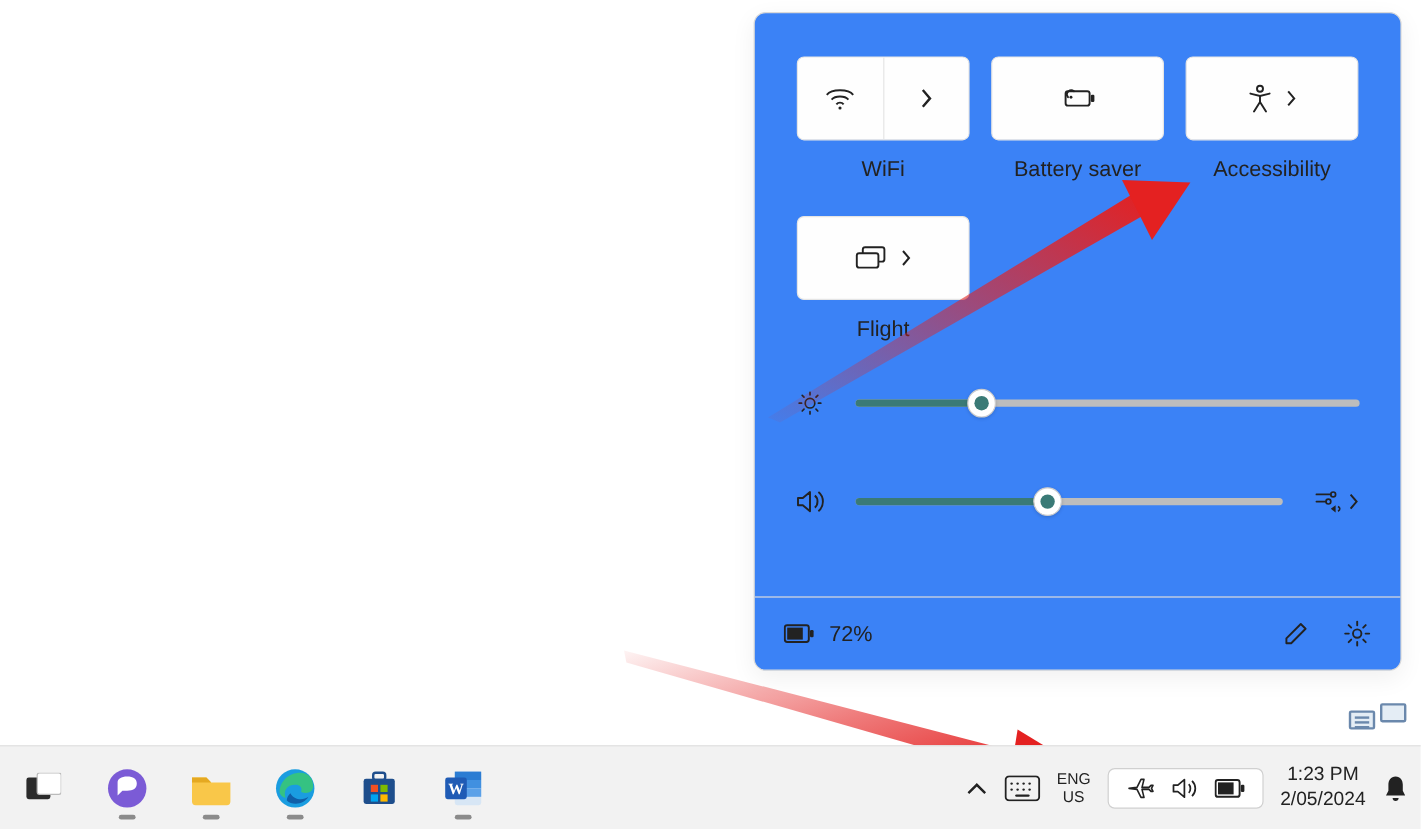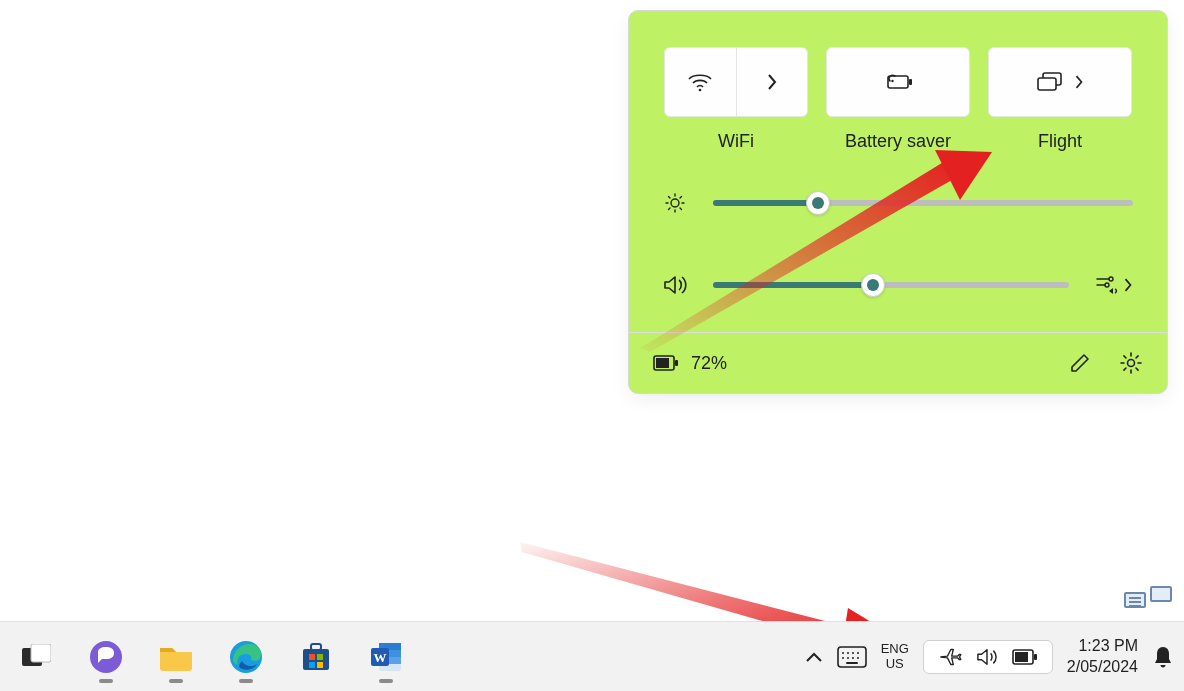--- a/index.html
+++ b/index.html
@@ -11,21 +11,21 @@
       position: relative;
       overflow: hidden;
     }
 
     
     .qs-panel {
       position: absolute;
       right: 16px;
       top: 10px;
       width: 540px;
-      background: #bef264;
+      background: #3b82f6;
       border: 1px solid #d9d9d9;
       border-radius: 10px;
       box-shadow: 0 6px 20px rgba(0,0,0,0.06);
     }
     .qs-body {
       padding: 36px 34px 36px 34px;
     }
     .qs-grid {
       display: grid;
       grid-template-columns: repeat(3, 1fr);
@@ -116,20 +116,21 @@
       background: #3a7a76;
     }
     .qs-slider-extra { display:flex; align-items:center; gap:4px; color:#222; cursor:pointer; }
 
     .qs-footer {
       border-top: 1px solid #ddd;
       padding: 18px 24px;
       display: flex;
       align-items: center;
       justify-content: space-between;
+      margin-top: 32px;
     }
     .qs-footer-left { display:flex; align-items:center; gap:12px; font-size:18px; color:#222; }
     .qs-footer-right { display:flex; align-items:center; gap:28px; color:#222; }
     .qs-footer-right .ctl { cursor:pointer; }
 
     
     .taskbar {
       position: absolute;
       left: 0; right: 0; bottom: 0;
       height: 70px;
@@ -167,21 +168,21 @@
     .sys-pill {
       background: #ffffff;
       border: 1px solid #d0d0d0;
       border-radius: 6px;
       padding: 6px 14px;
       display:flex;
       align-items:center;
       gap:14px;
       cursor:pointer;
     }
-    .clock { text-align:right; font-size:16px; color:#222; line-height:1.3; }
+    .clock { text-align:center; font-size:16px; color:#222; line-height:1.3; }
     .notif { cursor:pointer; color:#222; }
     .chev-up { cursor:pointer; color:#222; }
     .kbd-icon { cursor:pointer; color:#222; }
 
     
     .arrow-svg {
       position:absolute;
       pointer-events:none;
     }
 
@@ -242,20 +243,37 @@
               <rect x="5" y="4" width="20" height="12" rx="2"></rect>
               <rect x="26" y="7" width="3" height="6" rx="1" fill="#222" stroke="none"></rect>
               <path d="M12 4 C9 2, 4 5, 7 9" stroke-linecap="round"></path>
               <circle cx="9.5" cy="9" r="1.2" fill="#222" stroke="none"></circle>
             </svg>
           </div>
         </div>
         <div class="qs-label">Battery saver</div>
       </div>
 
+      <div class="qs-tile-wrap">
+        <div class="qs-tile">
+          <div class="qs-tile-full">
+            <svg width="22" height="24" viewBox="0 0 22 24" fill="none" stroke="#222" stroke-width="1.6" stroke-linecap="round">
+              <circle cx="11" cy="4" r="2.5"></circle>
+              <path d="M3 8 L11 10 L19 8"></path>
+              <path d="M11 10 L11 15"></path>
+              <path d="M11 15 L6 23"></path>
+              <path d="M11 15 L16 23"></path>
+            </svg>
+            <svg width="10" height="16" viewBox="0 0 12 18" fill="none" stroke="#222" stroke-width="2">
+                <path d="M3 2 L9 9 L3 16"></path>
+              </svg>
+          </div>
+        </div>
+        <div class="qs-label">Accessibility</div>
+      </div>
 
       <div class="qs-tile-wrap">
         <div class="qs-tile">
           <div class="qs-tile-full">
             <svg width="28" height="20" viewBox="0 0 28 20" fill="none" stroke="#222" stroke-width="1.6">
               <rect x="7" y="1" width="18" height="12" rx="2"></rect>
               <rect x="2" y="6" width="18" height="12" rx="2" fill="#fefefe"></rect>
             </svg>
             <svg width="10" height="16" viewBox="0 0 12 18" fill="none" stroke="#222" stroke-width="2">
                 <path d="M3 2 L9 9 L3 16"></path>

